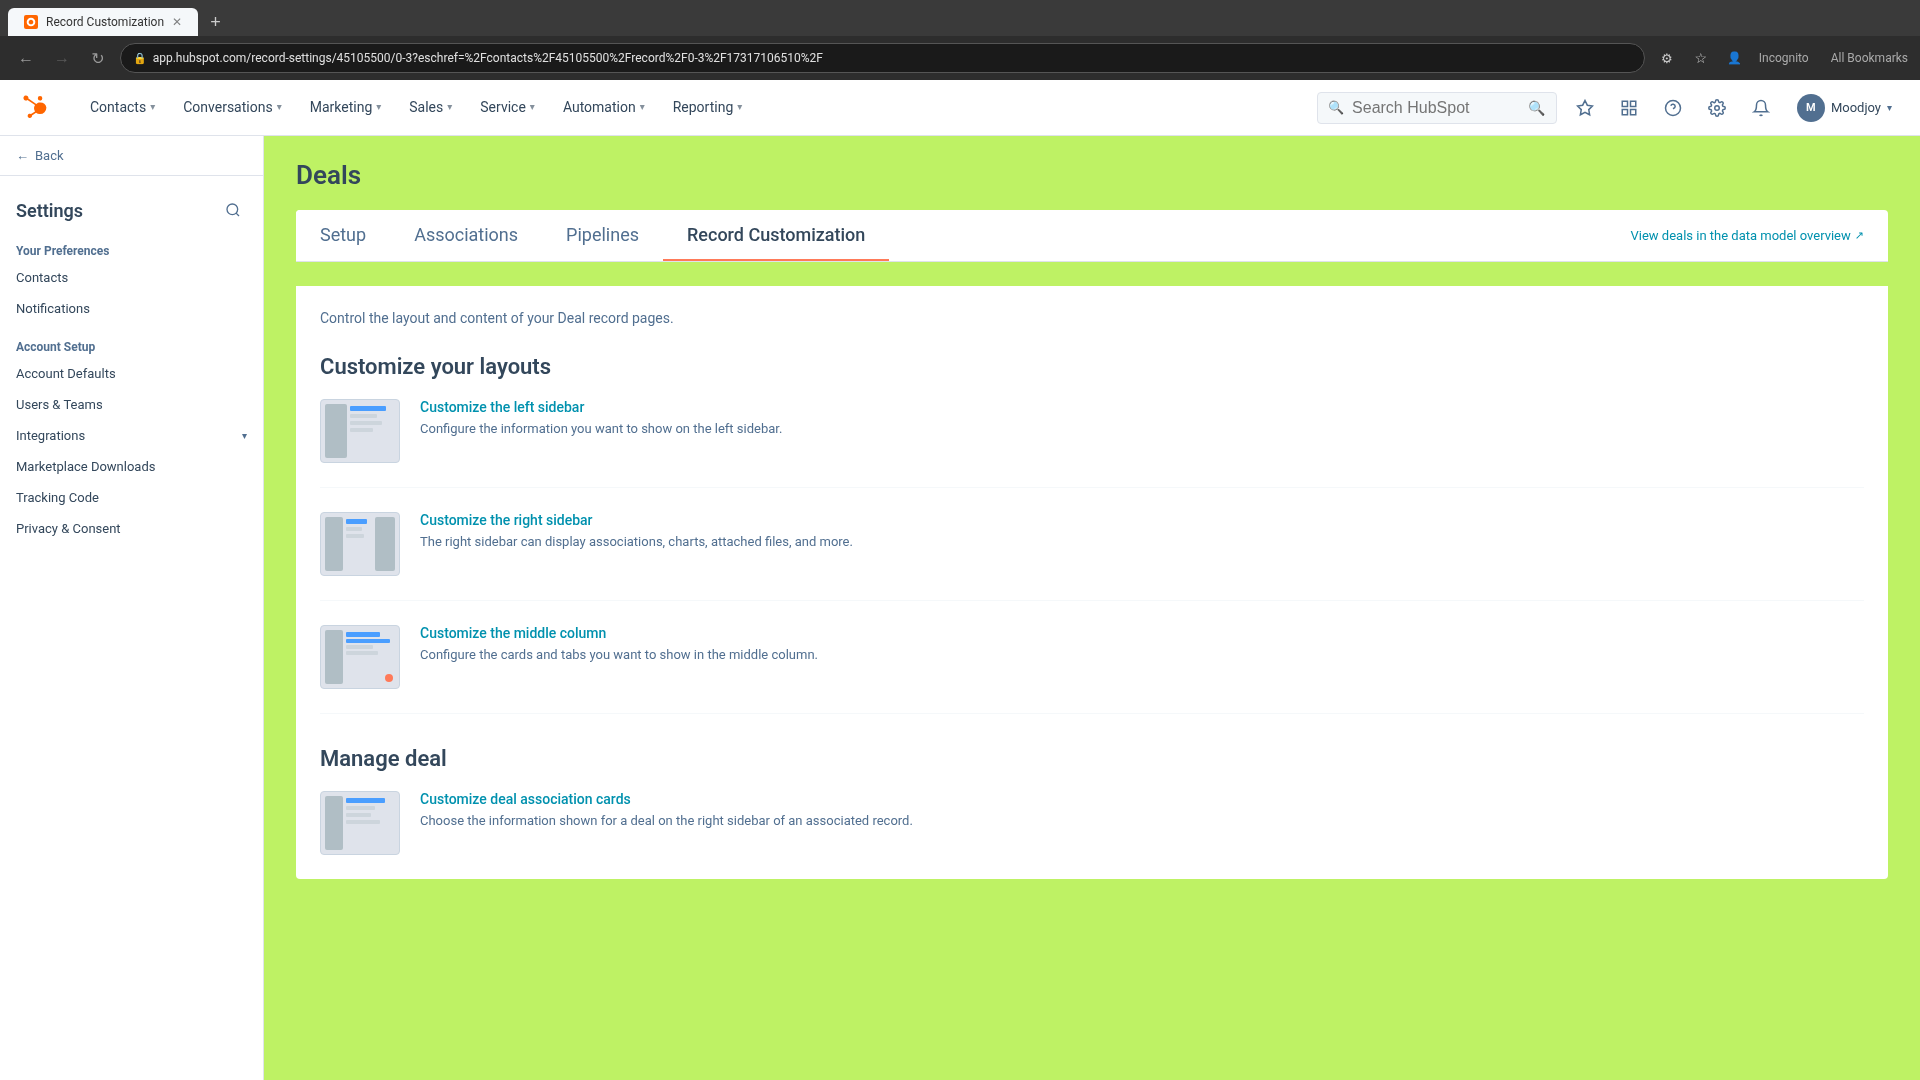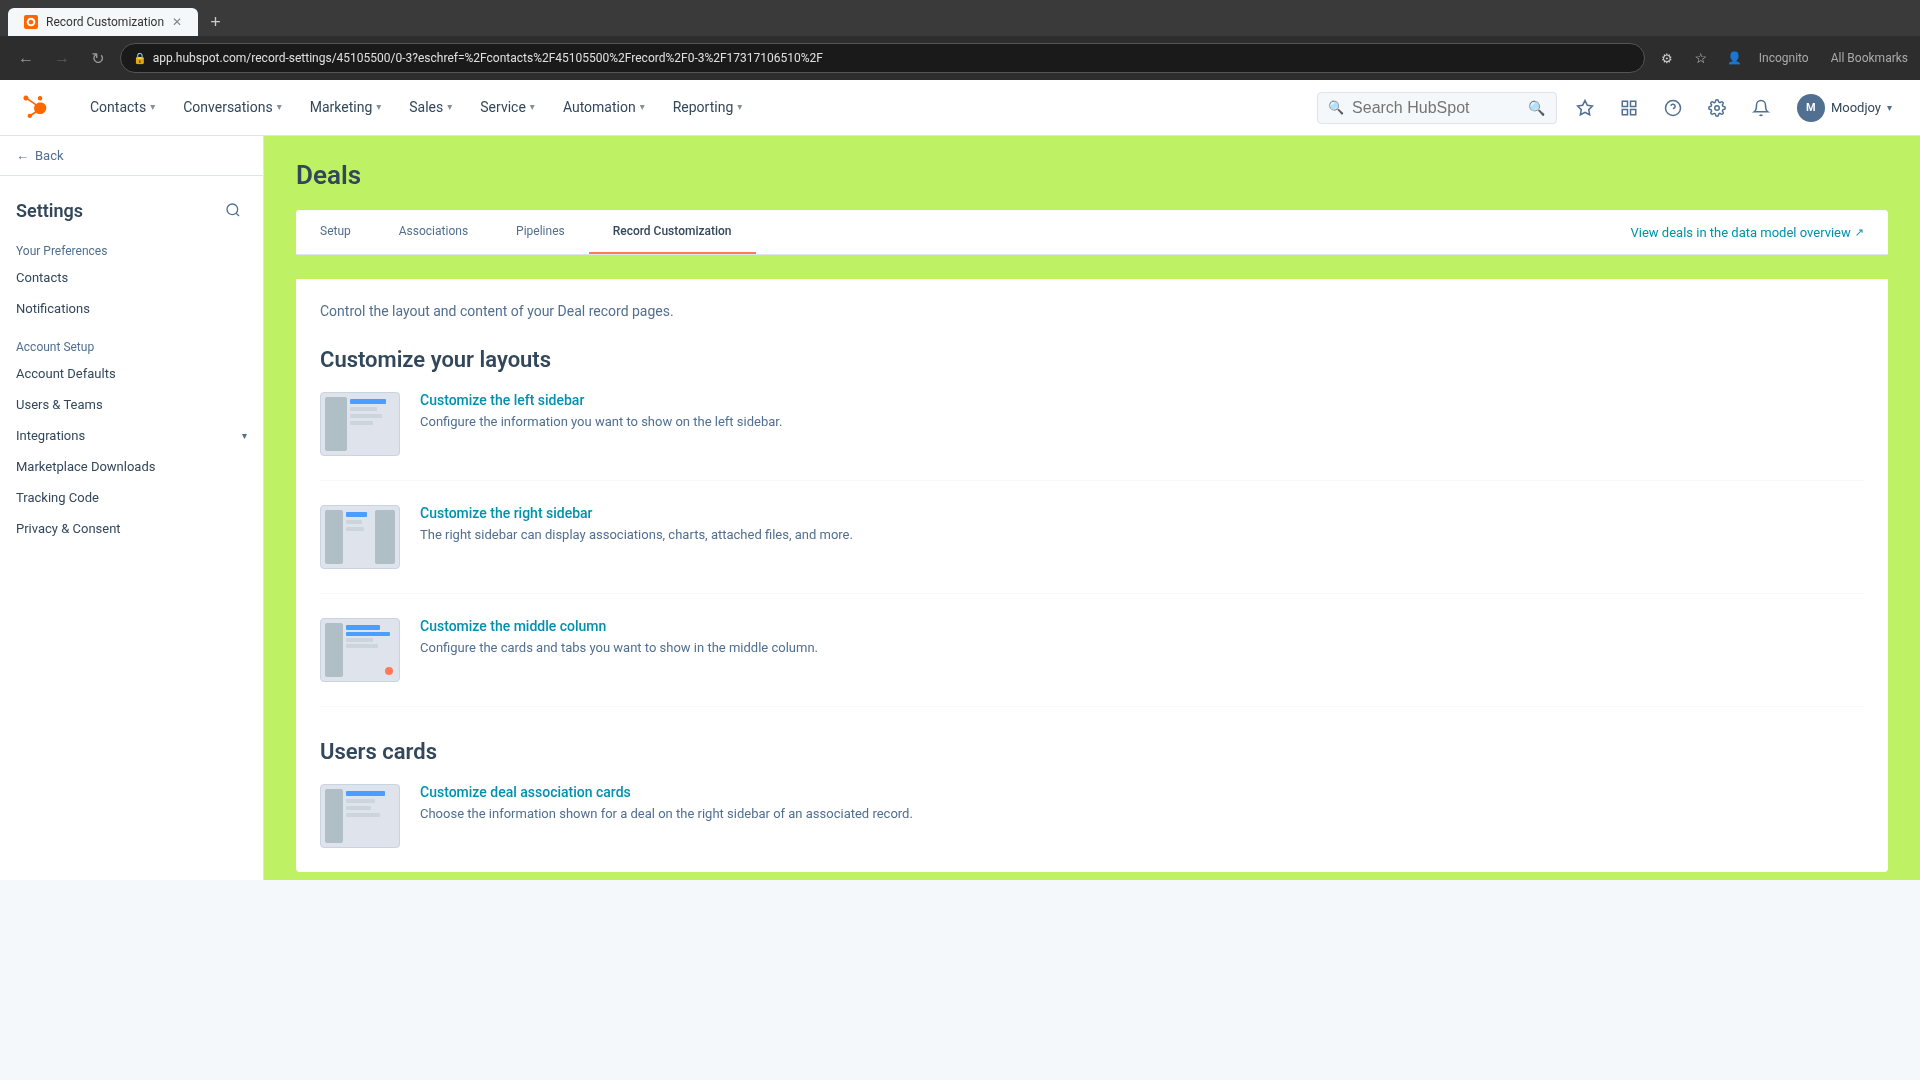--- a/index.html
+++ b/index.html
@@ -15,21 +15,21 @@
     .tab-new { background: transparent; border: none; color: #ccc; font-size: 18px; cursor: pointer; padding: 0 8px; height: 28px; display: flex; align-items: center; }
     .browser-toolbar { height: 44px; background: #2d2d2d; display: flex; align-items: center; padding: 0 12px; gap: 8px; }
     .nav-btn { background: none; border: none; color: #999; cursor: pointer; font-size: 16px; width: 28px; height: 28px; display: flex; align-items: center; justify-content: center; border-radius: 50%; }
     .address-bar { flex: 1; background: #1a1a1a; border: 1px solid #555; border-radius: 20px; height: 30px; display: flex; align-items: center; padding: 0 12px; color: #fff; font-size: 12px; gap: 6px; }
     .address-bar-icon { color: #aaa; font-size: 11px; }
     .address-text { flex: 1; color: #e0e0e0; font-size: 12px; }
     .toolbar-right { display: flex; gap: 6px; align-items: center; }
     .toolbar-icon-btn { background: none; border: none; color: #999; cursor: pointer; font-size: 14px; width: 28px; height: 28px; display: flex; align-items: center; justify-content: center; }
 
     
-    .app-container { width: 1920px; height: 800px; display: flex; flex-direction: column; background: #fff; }
+    .app-container { width: 1920px; height: 1000px; display: flex; flex-direction: column; background: #fff; }
 
     
     .top-nav { background: #fff; height: 56px; border-bottom: 1px solid #dfe3eb; display: flex; align-items: center; padding: 0 20px; gap: 0; position: relative; }
     .hubspot-logo { width: 32px; height: 32px; margin-right: 24px; flex-shrink: 0; }
     .hubspot-logo svg { width: 32px; height: 32px; }
     .nav-items { display: flex; align-items: center; gap: 0; flex: 1; }
     .nav-item { padding: 0 14px; height: 56px; display: flex; align-items: center; gap: 4px; color: #33475b; font-size: 14px; cursor: pointer; border-bottom: 2px solid transparent; position: relative; }
     .nav-item .chevron { font-size: 10px; opacity: 0.6; }
     .nav-right { display: flex; align-items: center; gap: 12px; margin-left: auto; }
     .search-bar { background: #f5f8fa; border: 1px solid #dfe3eb; border-radius: 4px; height: 32px; width: 240px; display: flex; align-items: center; padding: 0 10px; gap: 8px; }
@@ -42,32 +42,32 @@
     
     .main-layout { display: flex; flex: 1; overflow: hidden; }
 
     
     .sidebar { width: 264px; background: #fff; border-right: 1px solid #dfe3eb; display: flex; flex-direction: column; overflow-y: auto; flex-shrink: 0; }
     .back-btn { display: flex; align-items: center; gap: 6px; padding: 12px 16px; color: #516f90; font-size: 13px; cursor: pointer; border-bottom: 1px solid #dfe3eb; }
     .sidebar-header { padding: 20px 16px 12px; display: flex; align-items: center; justify-content: space-between; }
     .sidebar-title { font-size: 18px; font-weight: 600; color: #33475b; }
     .sidebar-search-btn { width: 28px; height: 28px; display: flex; align-items: center; justify-content: center; cursor: pointer; color: #516f90; }
     .sidebar-section { margin-bottom: 8px; }
-    .sidebar-section-title { font-size: 12px; font-weight: 400; color: #516f90; padding: 8px 16px 4px; text-transform: none; }
+    .sidebar-section-title { font-size: 12px; font-weight: 700; color: #516f90; padding: 8px 16px 4px; text-transform: none; }
     .sidebar-item { padding: 8px 16px; color: #33475b; font-size: 13px; cursor: pointer; display: flex; align-items: center; justify-content: space-between; }
     .sidebar-item.has-arrow { }
     .sidebar-item .arrow { font-size: 10px; color: #516f90; }
 
     
     .content { flex: 1; overflow-y: auto; padding: 24px 32px; background: #bef264; }
     .page-title { font-size: 26px; font-weight: 600; color: #33475b; margin-bottom: 20px; }
 
     
     .tabs { display: flex; border-bottom: 1px solid #dfe3eb; margin-bottom: 24px; background: #fff; border-radius: 4px 4px 0 0; overflow: hidden; }
-    .tab { padding: 14px 24px; font-size: 12px; color: #516f90; cursor: pointer; border-bottom: 2px solid transparent; background: #fff; }
+    .tab { padding: 14px 24px; font-size: 18px; color: #516f90; cursor: pointer; border-bottom: 2px solid transparent; background: #fff; }
     .tab.active { color: #33475b; border-bottom: 2px solid #ff7a59; font-weight: 500; }
     .tab-link { margin-left: auto; display: flex; align-items: center; padding: 14px 24px; color: #0091ae; font-size: 13px; cursor: pointer; text-decoration: none; white-space: nowrap; }
     .external-icon { font-size: 11px; margin-left: 4px; }
 
     
     .content-body { background: #fff; border-radius: 0 0 4px 4px; padding: 24px; }
     .page-description { font-size: 14px; color: #516f90; margin-bottom: 28px; }
 
     .section-title { font-size: 22px; font-weight: 600; color: #33475b; margin-bottom: 20px; }
 
@@ -337,21 +337,21 @@
               <div style="width:8px; height:8px; background:#ff7a59; border-radius:50%; position:absolute; bottom:6px; right:6px;"></div>
             </div>
           </div>
           <div class="layout-info">
             <a class="layout-link">Customize the middle column</a>
             <p class="layout-desc">Configure the cards and tabs you want to show in the middle column.</p>
           </div>
         </div>
 
         <div class="manage-section">
-          <h2 class="section-title">Users cards</h2>
+          <h2 class="section-title">Manage deal</h2>
 
           <div class="layout-card">
             <div class="layout-thumbnail">
               <div style="display:flex; height:100%; padding:4px; gap:3px; align-items:flex-start;">
                 <div style="width:18px; background:#b0bec5; border-radius:2px; height:100%;"></div>
                 <div style="flex:1; display:flex; flex-direction:column; gap:3px; padding-top:2px;">
                   <div style="height:5px; background:#4a9eff; border-radius:1px; width:80%;"></div>
                   <div style="height:4px; background:#cdd5dc; border-radius:1px; width:60%;"></div>
                   <div style="height:4px; background:#cdd5dc; border-radius:1px; width:50%;"></div>
                   <div style="height:4px; background:#cdd5dc; border-radius:1px; width:70%;"></div>

